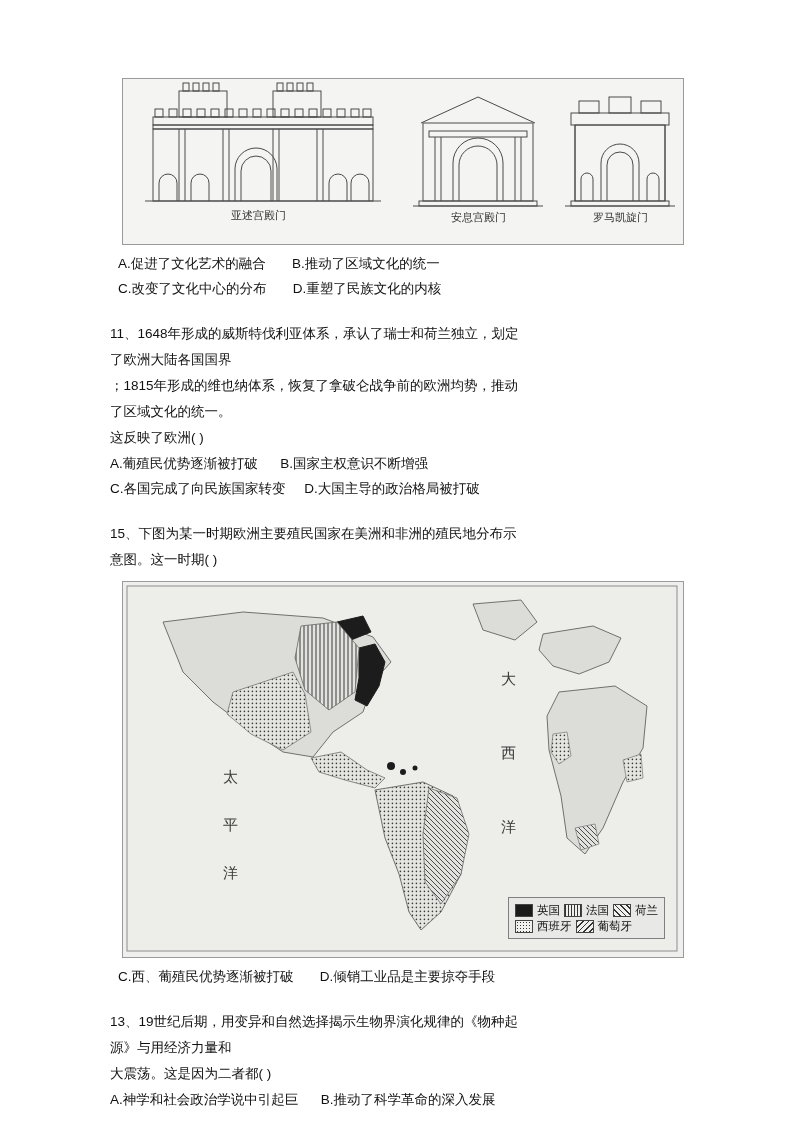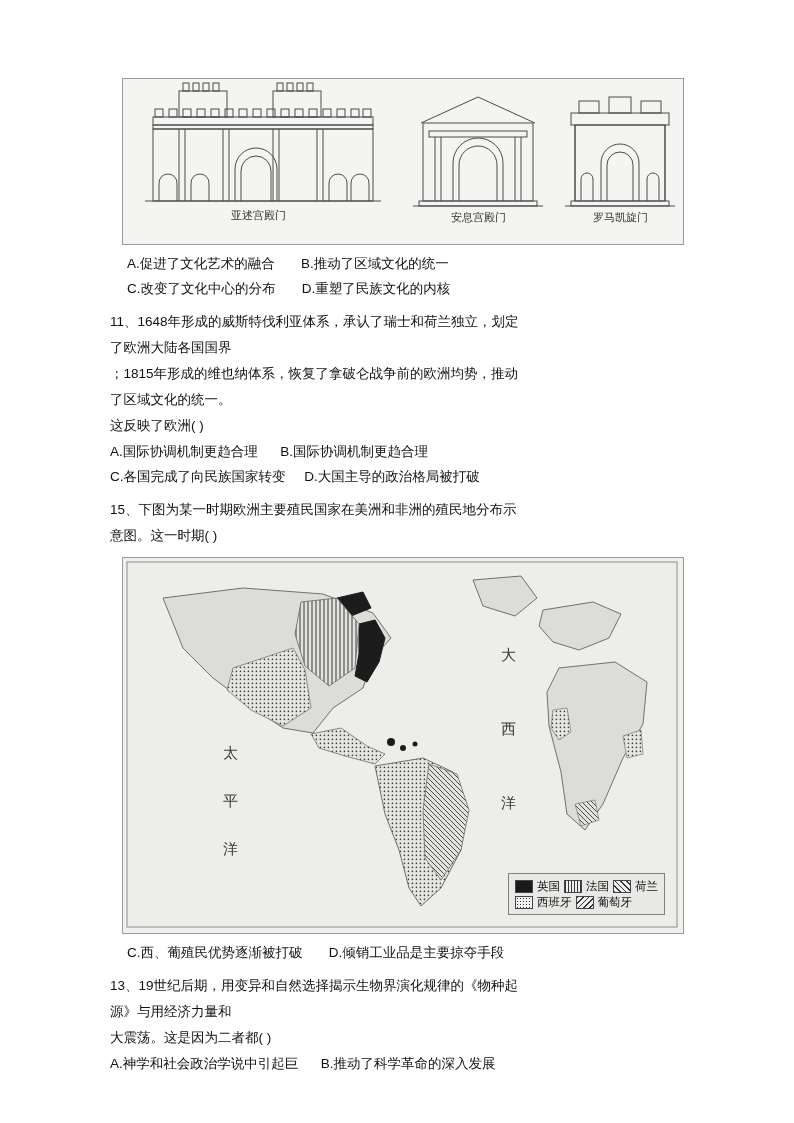--- a/index.html
+++ b/index.html
@@ -30,27 +30,27 @@
   .fig1 {
     height: 165px;
     margin: 0 0 6px 12px;
     width: 560px;
     background: #f4f4f2;
   }
   .fig1 svg { display: block; }
   .opt-line {
     font-size: 13.5px;
     line-height: 25px;
-    margin-left: 17px;
+    margin-left: 8px;
     white-space: pre;
   }
   .q {
     font-size: 13.5px;
     line-height: 26px;
-    margin-top: 8px;
+    margin-top: 20px;
   }
   .q p { margin: 0; }
   .fig2 {
     width: 560px;
     height: 375px;
     margin: 8px 0 6px 12px;
     background: #efefed;
     position: relative;
   }
   .legend-box {
@@ -191,21 +191,21 @@
     </svg>
   </div>
 
   <div class="opt-line">A.促进了文化艺术的融合       B.推动了区域文化的统一</div>
   <div class="opt-line">C.改变了文化中心的分布       D.重塑了民族文化的内核</div>
 
   <div class="q">
     <p>11、1648年形成的威斯特伐利亚体系，承认了瑞士和荷兰独立，划定了欧洲大陆各国国界</p>
     <p>；1815年形成的维也纳体系，恢复了拿破仑战争前的欧洲均势，推动了区域文化的统一。</p>
     <p>这反映了欧洲(        )</p>
-    <p class="opt-line">A.国际协调机制更趋合理      B.国际协调机制更趋合理</p>
+    <p class="opt-line">A.葡殖民优势逐渐被打破      B.国家主权意识不断增强</p>
     <p class="opt-line">C.各国完成了向民族国家转变     D.大国主导的政治格局被打破</p>
   </div>
 
   <div class="q">
     <p>15、下图为某一时期欧洲主要殖民国家在美洲和非洲的殖民地分布示意图。这一时期(        )</p>
   </div>
 
   <div class="fig-box fig2">
     <svg width="558" height="373" viewBox="0 0 558 373">
       <defs>

